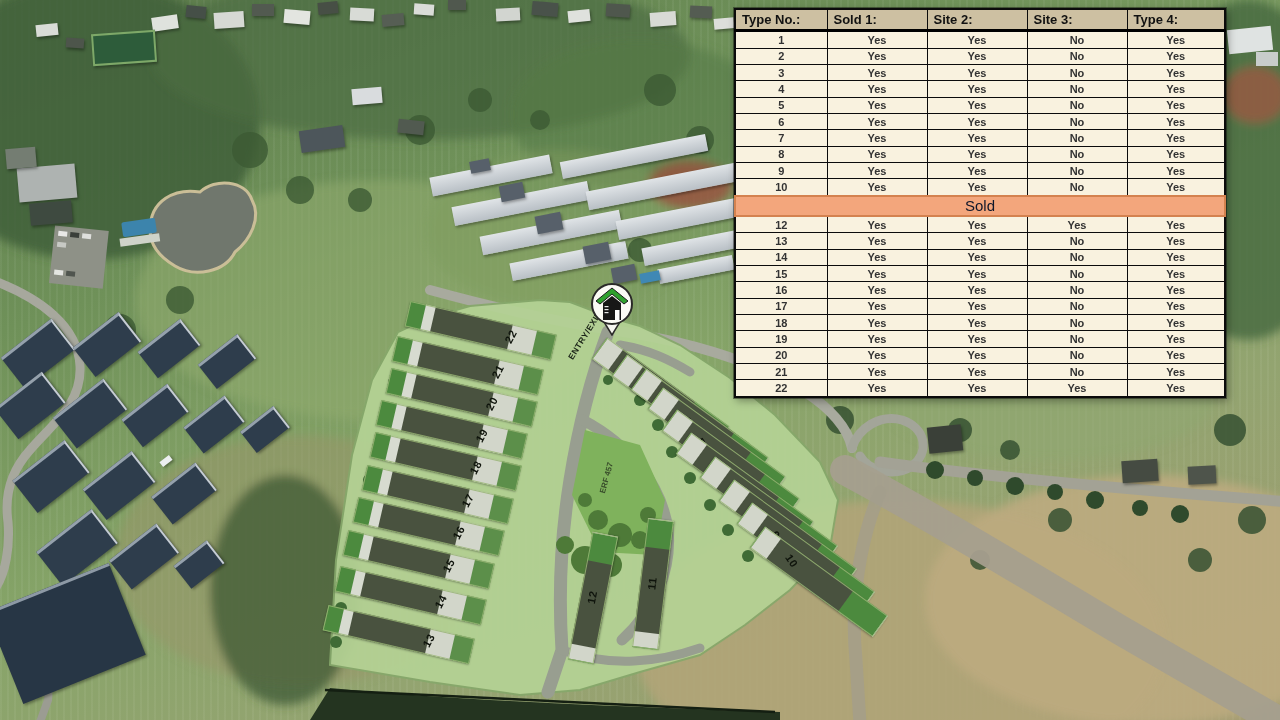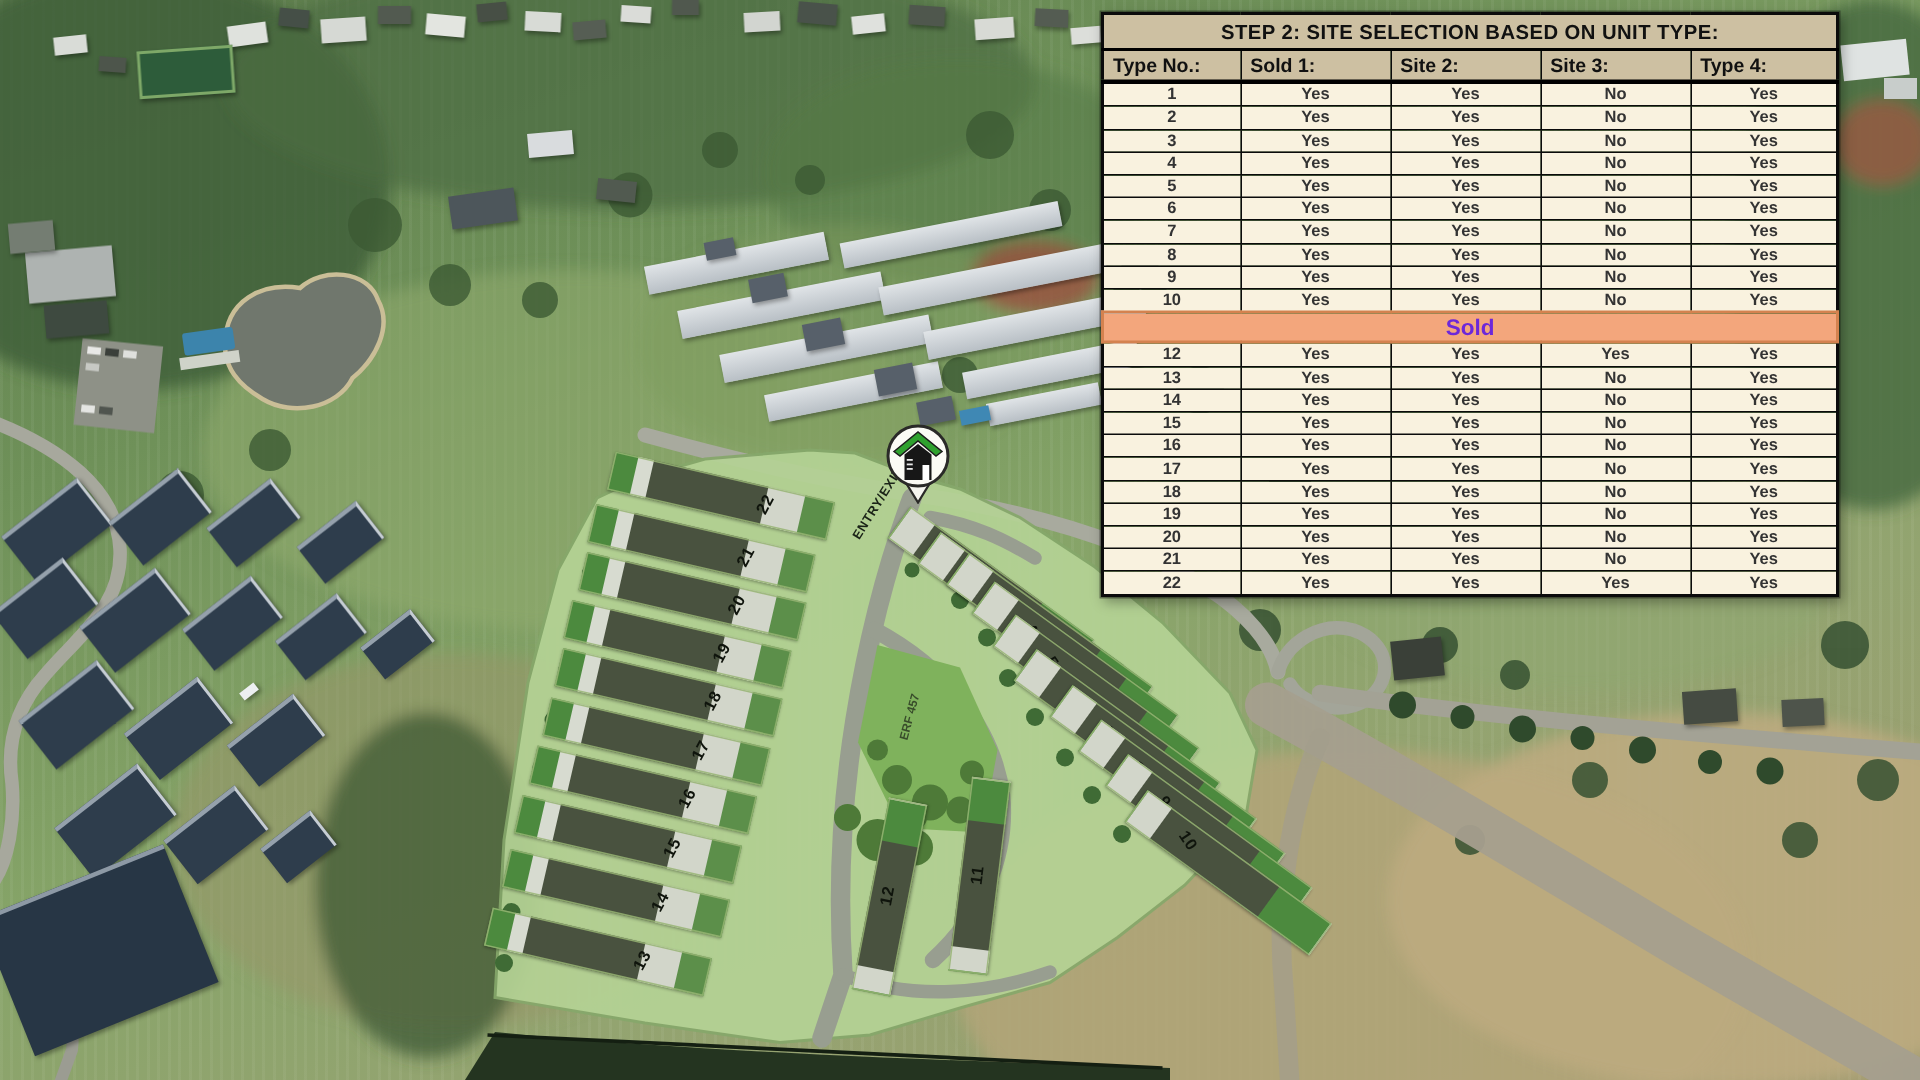--- a/index.html
+++ b/index.html
@@ -28,21 +28,21 @@
   .sel-table th,.sel-table td{border:1.5px solid #0b0b0b;overflow:hidden;white-space:nowrap;}
   .sel-table .title-cell{background:var(--tan);font-size:13.5px;font-weight:bold;
       text-align:center;letter-spacing:.3px;color:#111;height:20px;
       border-bottom:2.5px solid #000;}
   .sel-table .col-head{background:var(--tan);font-size:13px;font-weight:bold;
       text-align:left;padding:1px 0 1px 6px;color:#111;height:17px;
       border-bottom:3px solid #000;}
   .sel-table td{background:var(--cream);font-size:11px;font-weight:bold;
       color:#333;text-align:center;padding:0;}
   .sel-table td.sold{background:var(--sold-bg);border:2.5px solid var(--sold-border);
-      font-size:15px;font-weight:bold;color:#6d28d9;height:18px;}
+      font-size:15px;font-weight:normal;color:#0f172a;height:18px;}
   .sel-table{border:2.5px solid #0b0b0b;}
 </style>
 </head>
 <body>
 
 <div class="stage">
 
   <div class="photo"></div>
 
   <svg class="layer" width="1280" height="720" viewBox="0 0 1280 720">
@@ -340,23 +340,20 @@
 
   <table class="sel-table">
     <colgroup>
         <col style="width:92px">
         <col style="width:100px">
         <col style="width:100px">
         <col style="width:100px">
         <col style="width:98px">
       </colgroup>
     <thead>
-      <tr>
-        <th class="title-cell" colspan="5">STEP 2: SITE SELECTION BASED ON UNIT TYPE:</th>
-      </tr>
       <tr id="head-row">
           <th class="col-head">Type No.:</th>
           <th class="col-head">Sold 1:</th>
           <th class="col-head">Site 2:</th>
           <th class="col-head">Site 3:</th>
           <th class="col-head">Type 4:</th>
         </tr>
     </thead>
     <tbody id="table-body">
         <tr>

